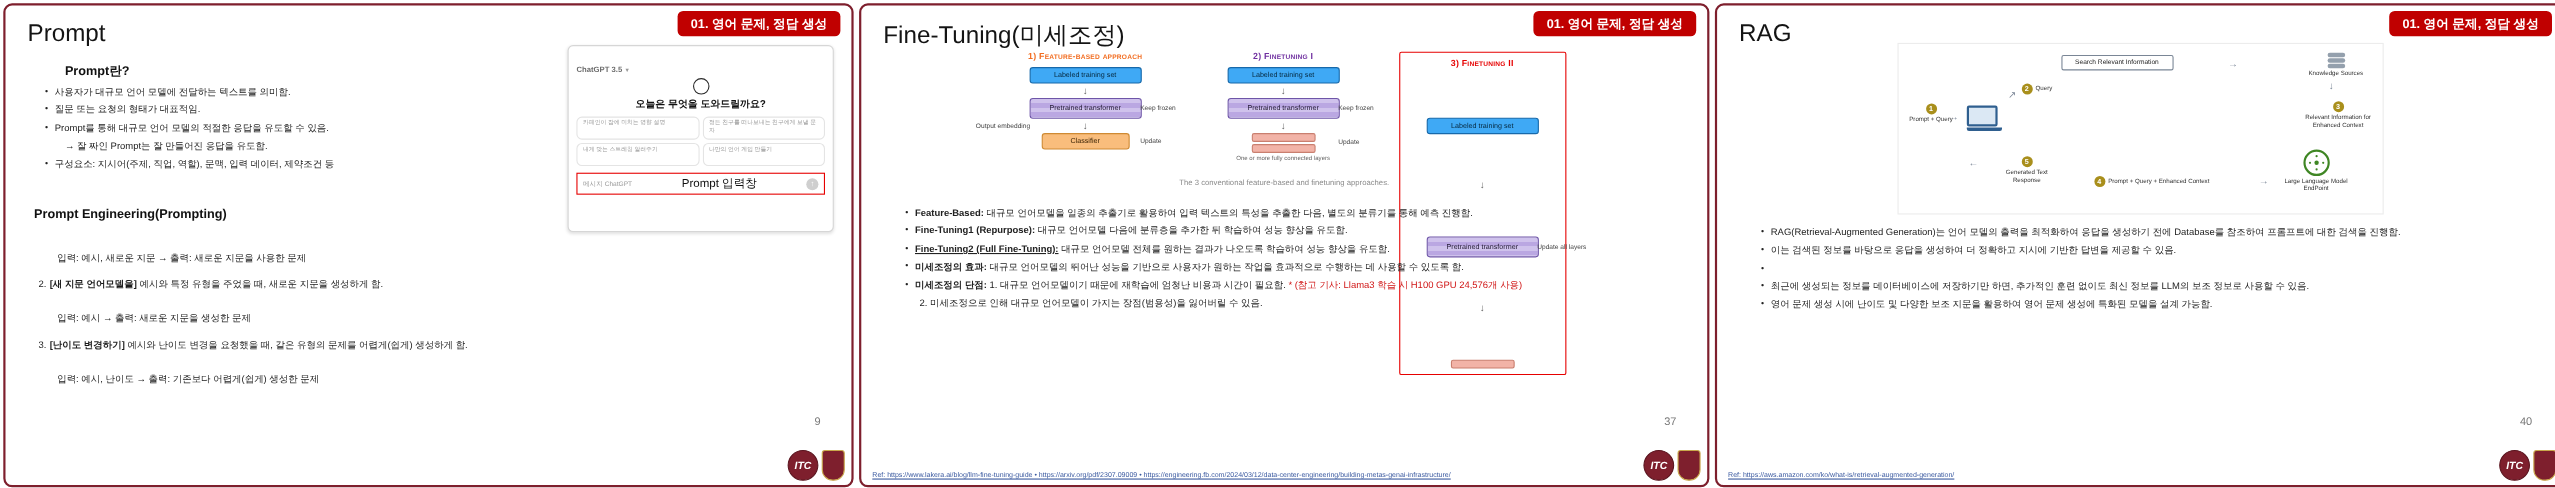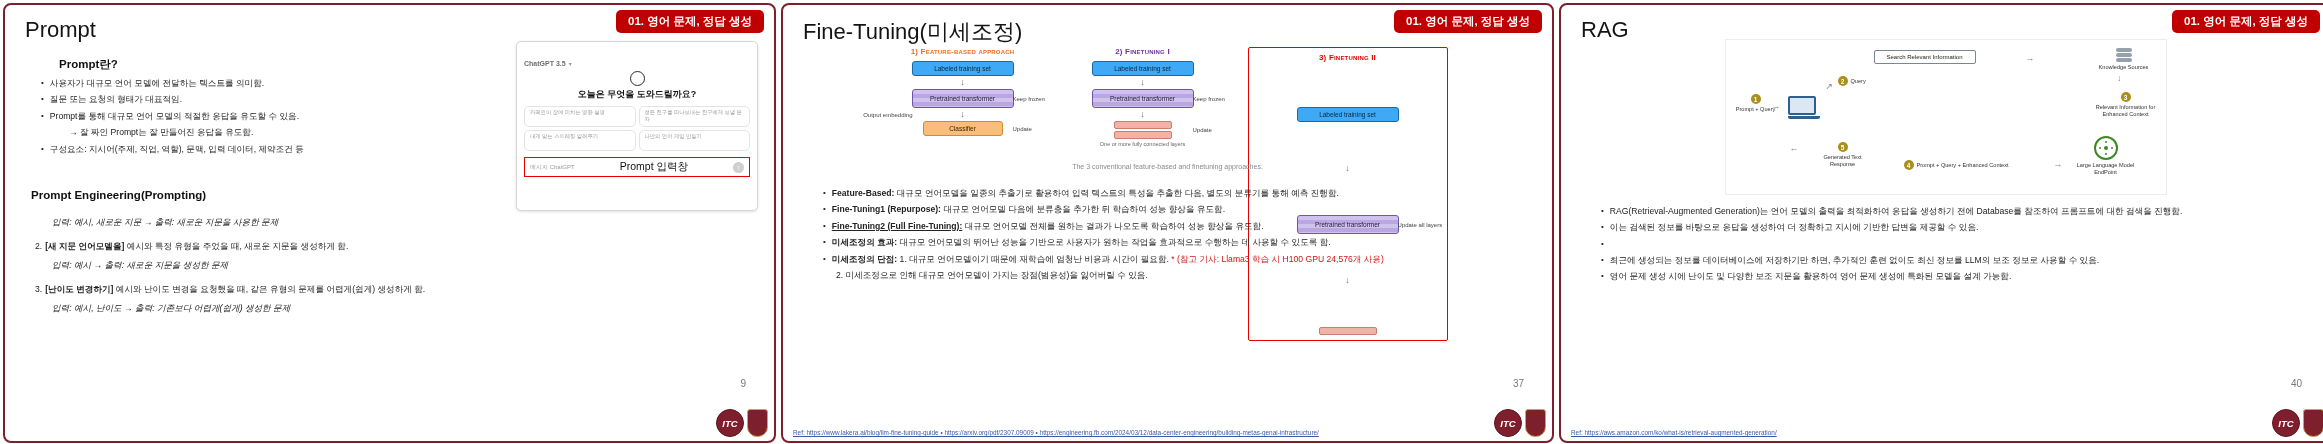--- a/index.html
+++ b/index.html
@@ -16,27 +16,27 @@
   .bullets .b{display:flex;gap:6px;margin-bottom:4px;}
   .bullets .dot{font-size:8px;line-height:1.5;color:#222;}
   .btxt{font-size:8.6px;line-height:1.45;color:#222;}
   .btxt b{font-weight:bold;}
   .u{text-decoration:underline;}
   .red{color:#d01414;}
   .sec-h{position:absolute;left:26px;font-size:11.5px;font-weight:bold;color:#111;}
 
   
   .s1-bullets{position:absolute;top:72px;left:36px;width:420px;}
-  .s1-sub{margin-left:28px;}
+  .s1-sub{margin-left:18px;}
   .s1-items{position:absolute;top:204px;left:30px;width:560px;}
   .pe-item{margin-bottom:11px;}
   .pe-l1{font-size:8.6px;line-height:1.4;}
   .pe-num{margin-right:3px;}
   .pe-label{font-weight:bold;}
-  .pe-l2{font-size:8.6px;margin-left:17px;margin-top:8px;color:#222;font-style:italic;}
+  .pe-l2{font-size:8.6px;margin-left:17px;margin-top:20px;color:#222;}
   .gpt{position:absolute;right:16px;top:36px;width:226px;height:132px;border:1px solid #d6d6d6;border-radius:5px;background:#fff;box-shadow:0 1px 3px rgba(0,0,0,.12);padding:18px 7px;}
   .gpt-header{display:flex;align-items:center;gap:3px;font-size:7px;color:#6d6d6d;font-weight:bold;}
   .gpt-chev{font-size:6px;color:#999;}
   .gpt-flower{width:13px;height:13px;border:1.6px solid #2a2a2a;border-radius:50%;margin:4px auto 2px;}
   .gpt-q{font-size:9px;font-weight:bold;text-align:center;margin-bottom:5px;color:#111;}
   .gpt-cards{display:grid;grid-template-columns:1fr 1fr;gap:3px;}
   .gpt-card{border:1px solid #e4e4e4;border-radius:5px;padding:2px 5px;font-size:5.3px;color:#9a9a9a;line-height:1.3;height:15px;overflow:hidden;}
   .gpt-inputbox{margin-top:6px;border:1.8px solid #e60000;display:flex;align-items:center;gap:4px;padding:2px 5px;}
   .gpt-msg{font-size:6px;color:#9a9a9a;}
   .gpt-annot{flex:1;text-align:center;font-size:10.5px;color:#111;}
@@ -53,21 +53,21 @@
   .ft-blue{background:#3fa9f5;border:1px solid #1769aa;color:#06293f;width:88px;}
   .ft-purple{background:repeating-linear-gradient(180deg,#cfc2ec 0 4px,#baa7e2 4px 8px);border:1px solid #6e55a8;color:#221a33;width:88px;padding:5px 6px;}
   .ft-class{background:#f9bd7c;border:1px solid #cf8a33;color:#3d2506;width:66px;}
   .ft-arr{font-size:9px;color:#666;line-height:1;margin:2px 0;}
   .ft-rel{position:relative;display:flex;justify-content:center;width:100%;}
   .ft-note-r{position:absolute;left:calc(50% + 50px);top:50%;transform:translateY(-50%);font-size:6px;color:#444;white-space:nowrap;}
   .ft-note-l{position:absolute;right:calc(50% + 50px);top:50%;transform:translateY(-50%);font-size:6px;color:#444;white-space:nowrap;}
   .ft-stack{display:flex;flex-direction:column;gap:2px;align-items:center;}
   .ft-layer{width:56px;height:6px;background:#f2b3a7;border:1px solid #c97f6f;border-radius:2px;}
   .ft-subcap{font-size:5.5px;color:#666;text-align:center;width:92px;margin-top:2px;line-height:1.2;}
-  .ft-col-red{border:1.6px solid #e60000;padding:5px 24px;border-radius:2px;gap:40px;}
+  .ft-col-red{border:1.6px solid #e60000;padding:5px 0;border-radius:2px;gap:40px;}
   .ft-caption{position:absolute;top:158px;left:0;right:0;text-align:center;font-size:7px;color:#8a8a8a;}
   .s2-bullets{position:absolute;top:182px;left:40px;width:690px;}
   .b-cont{margin-left:13px;}
 
   
   .rag{position:absolute;top:34px;left:50%;transform:translateX(-50%);width:440px;height:154px;border:1px solid #ececec;background:#fff;}
   .r-abs{position:absolute;}
   .r-box{border:1px solid #7a8696;padding:3px 4px;font-size:6px;text-align:center;border-radius:2px;background:#fff;color:#222;}
   .r-lbl{font-size:5.6px;text-align:center;color:#333;line-height:1.25;}
   .r-step{width:10px;height:10px;border-radius:50%;background:#a98f1c;color:#fff;font-size:6.5px;display:flex;align-items:center;justify-content:center;font-weight:bold;flex:none;}

